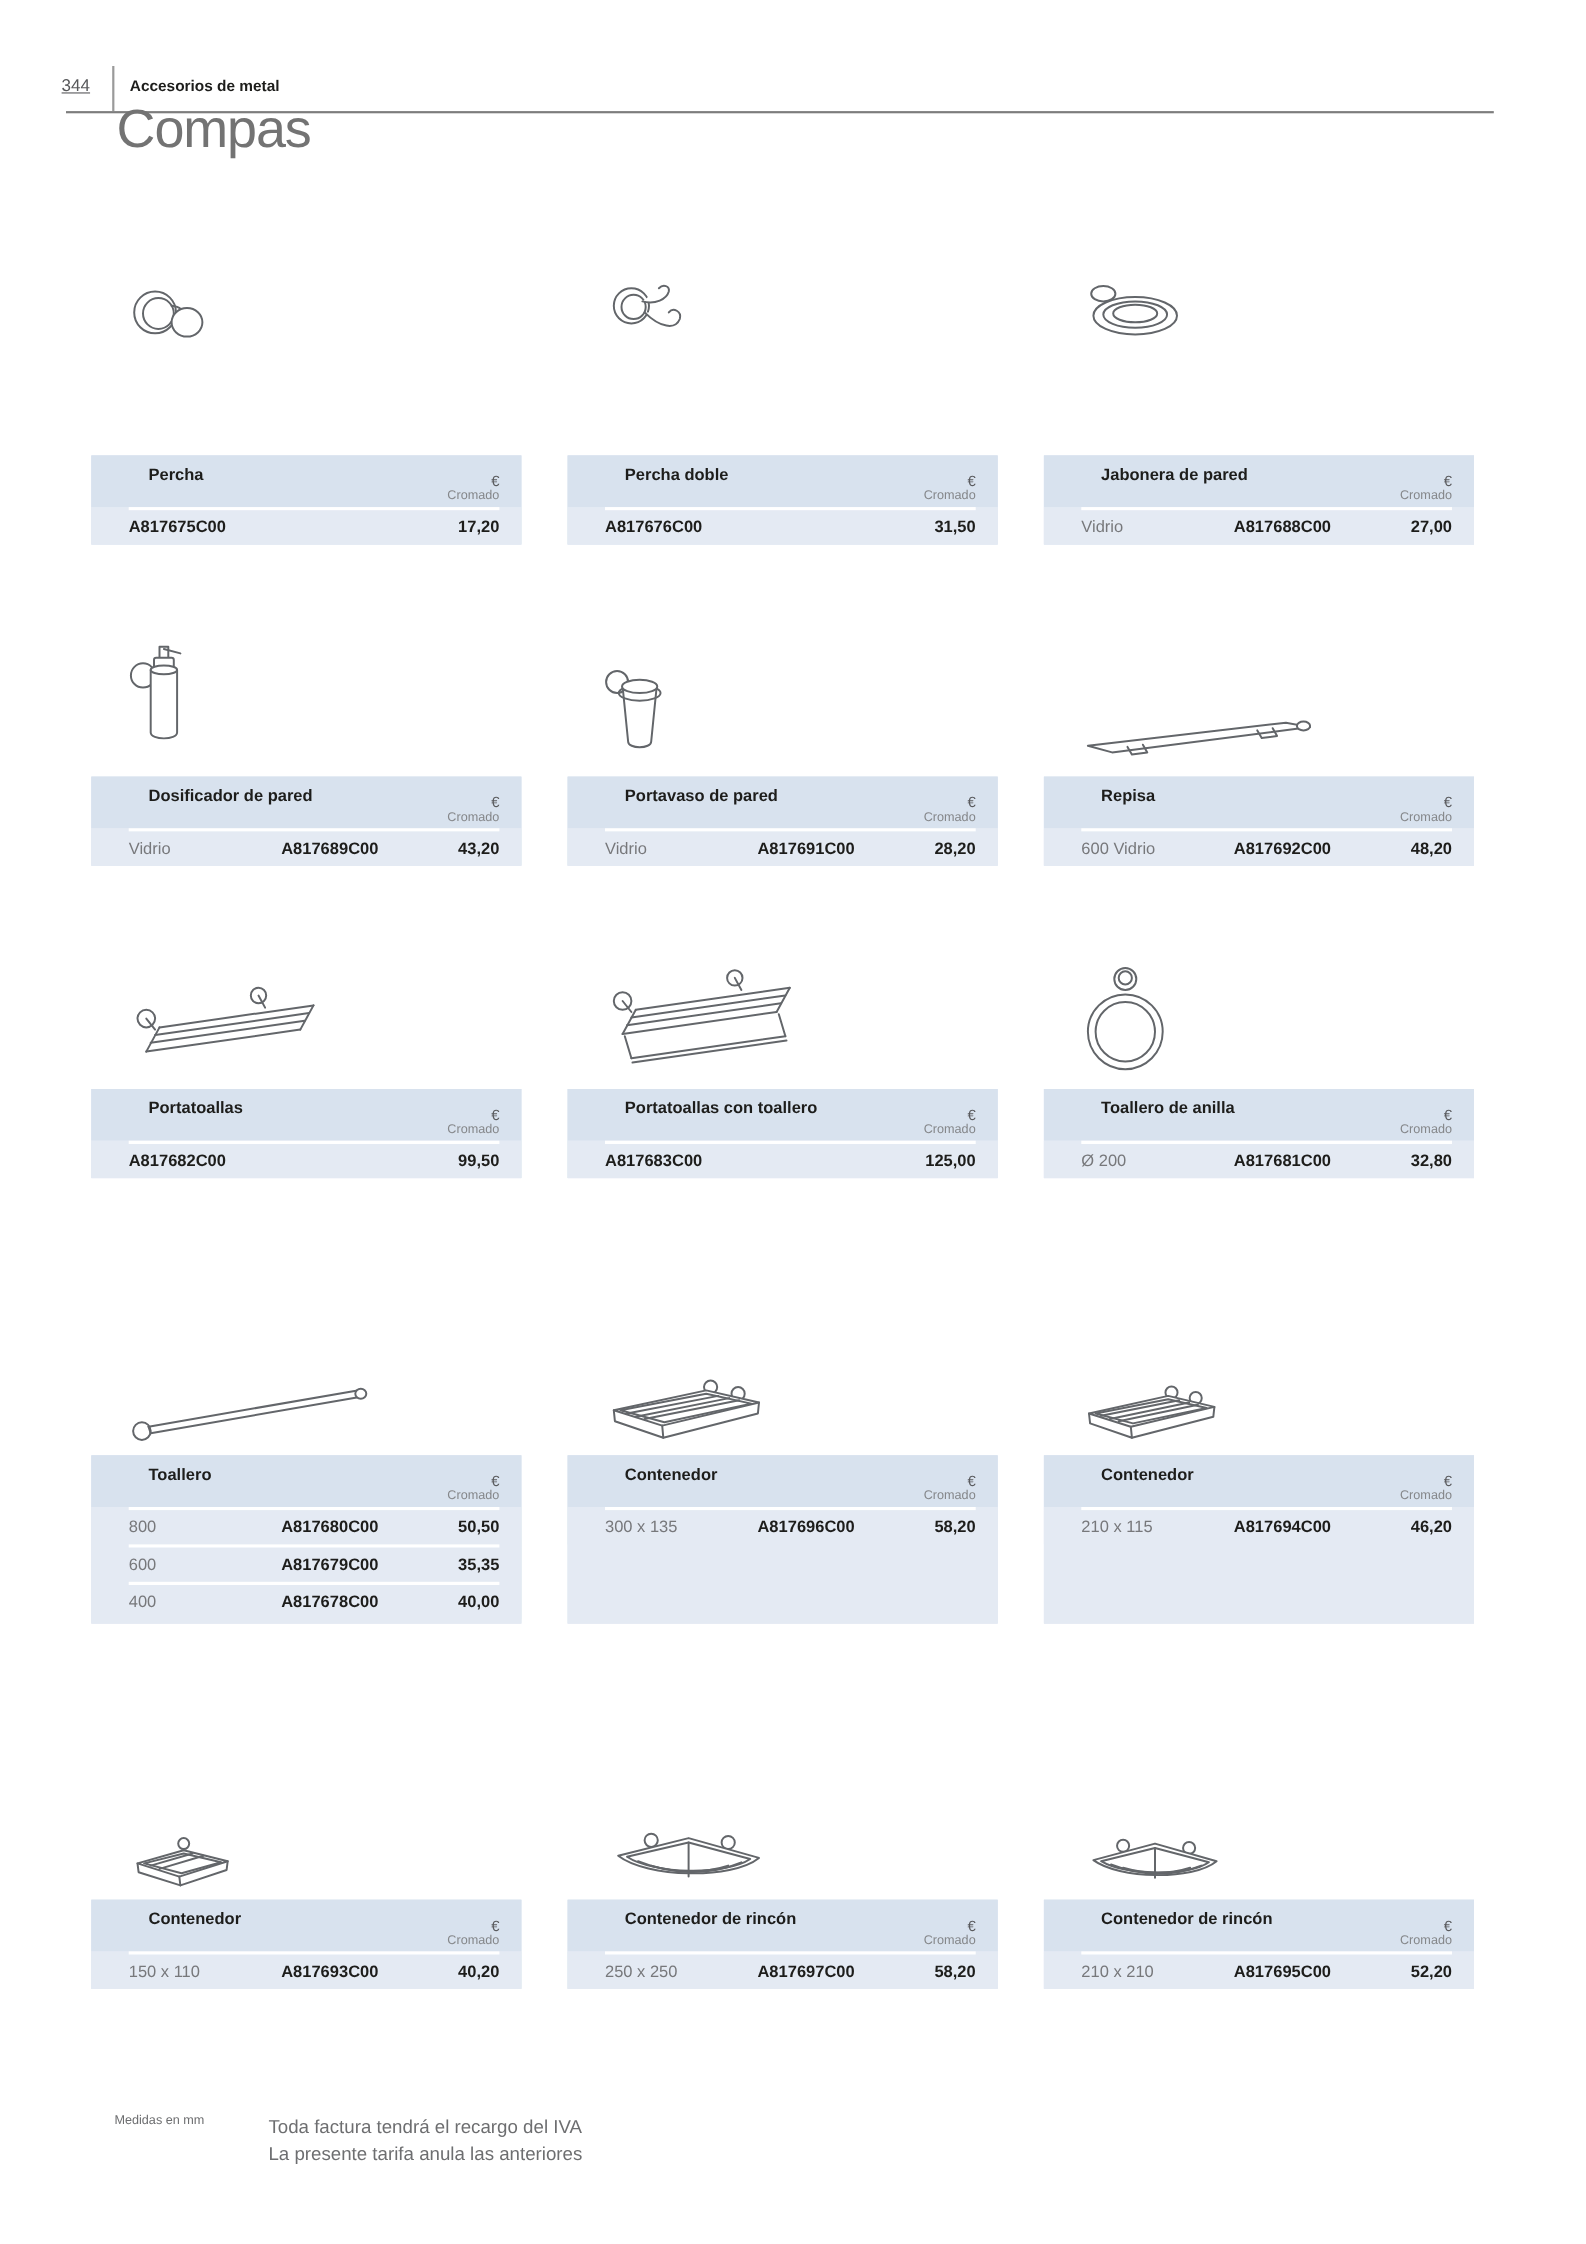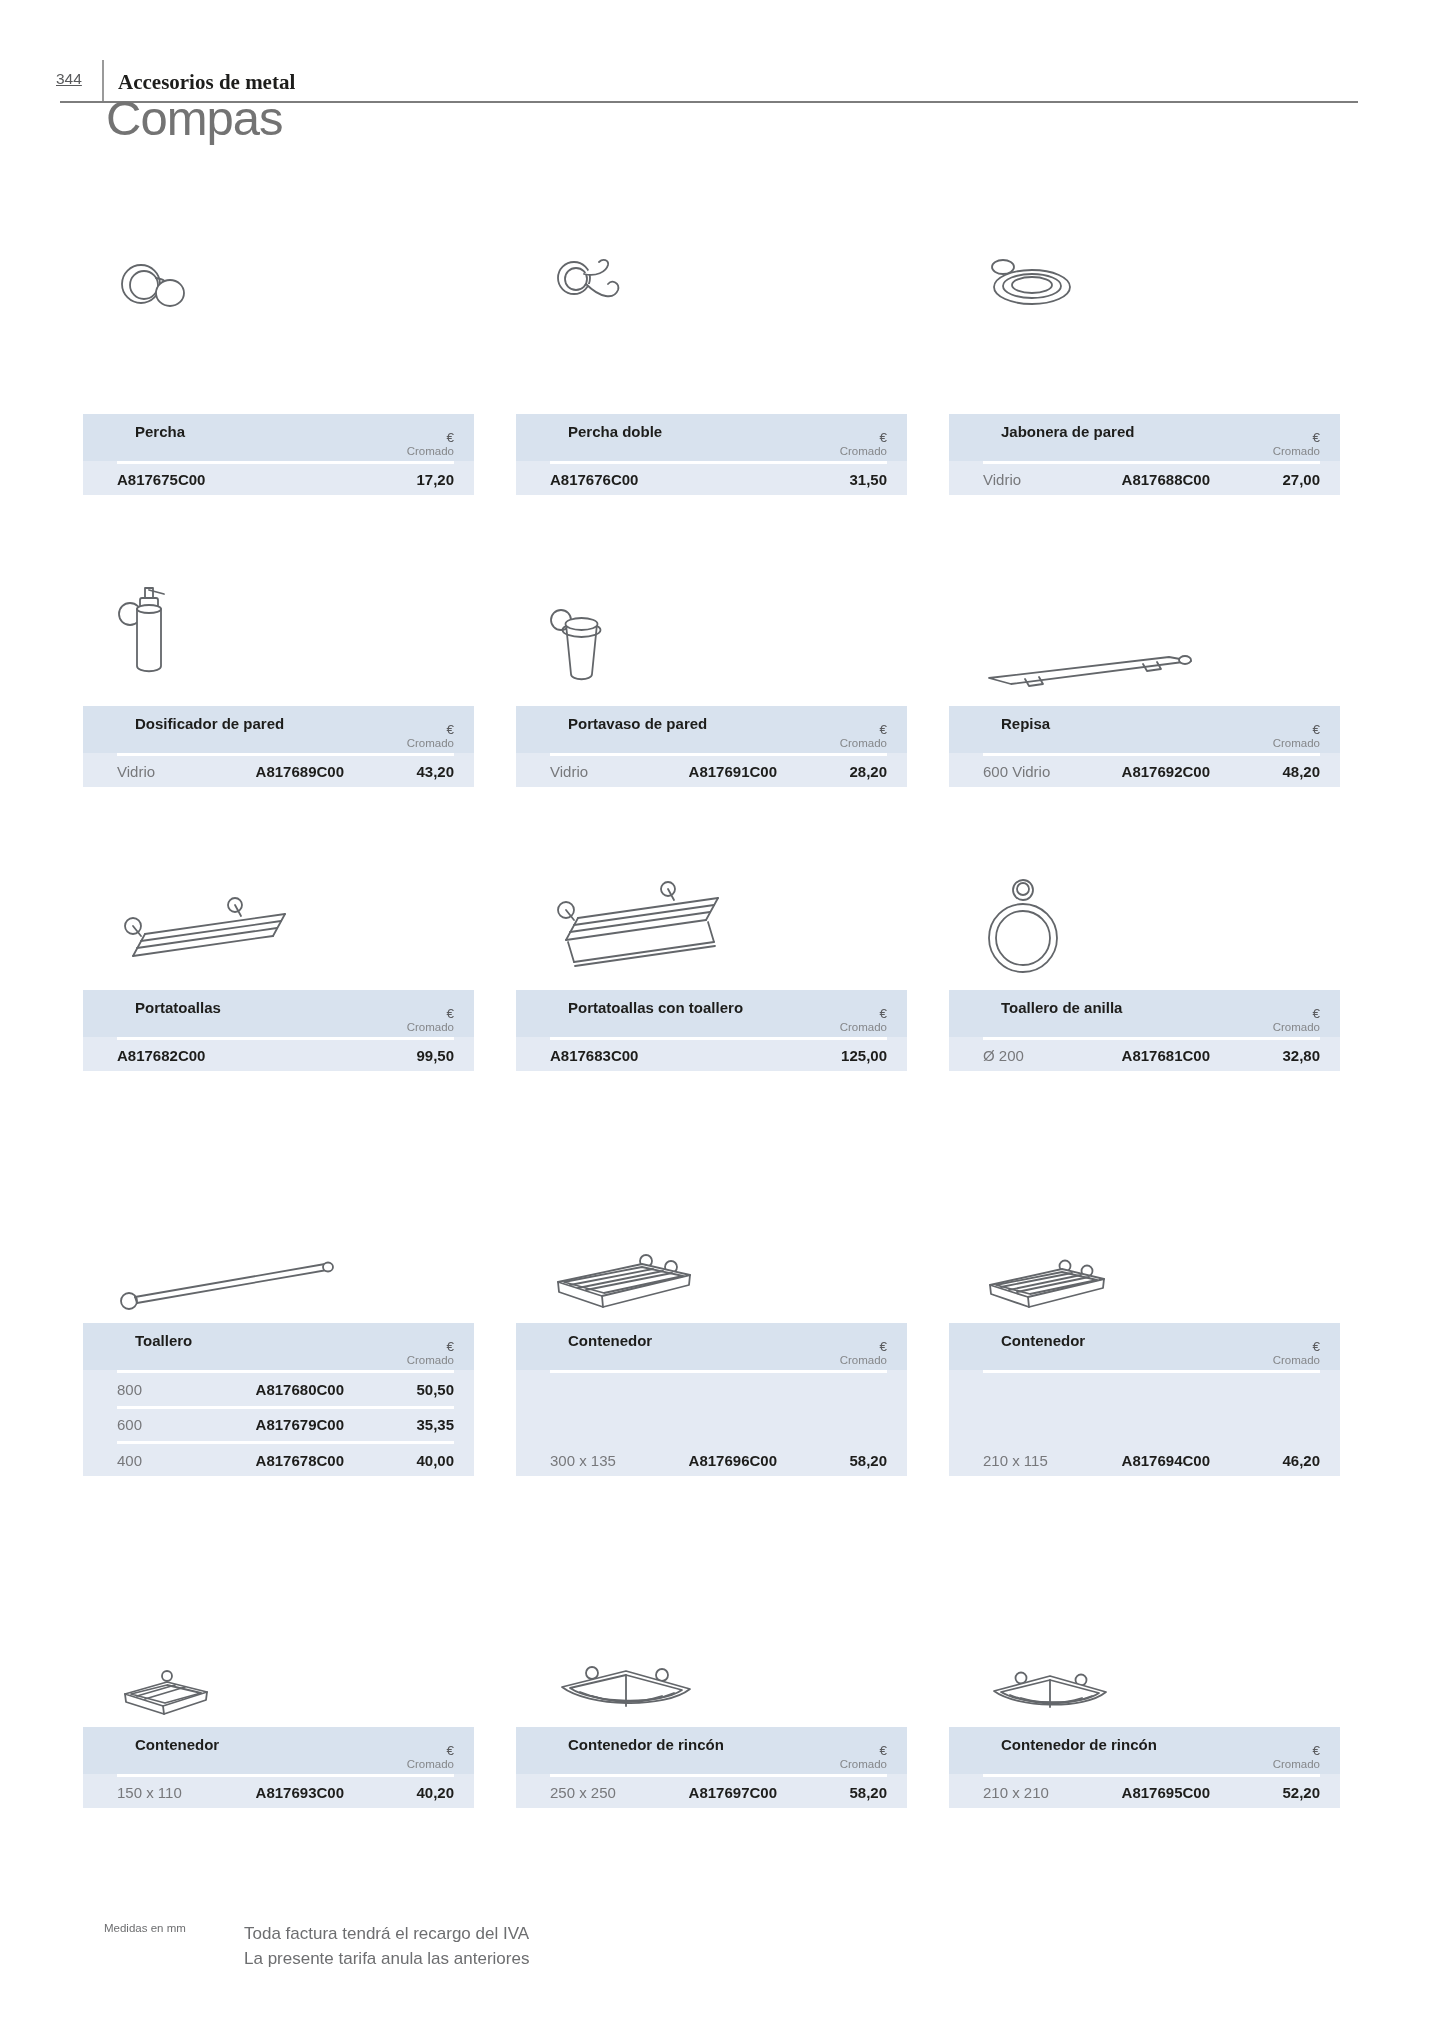--- a/index.html
+++ b/index.html
@@ -5,42 +5,42 @@
   html,body{margin:0;padding:0;}
   body{
     width:1442px;height:2040px;position:relative;overflow:hidden;
     background:#fff;font-family:"Liberation Sans","DejaVu Sans",sans-serif;
     color:#1d1d1b;
   }
   
   .header{position:relative;height:250px;}
   .pnum{position:absolute;left:56px;top:70px;font-size:15.5px;color:#58595b;text-decoration:underline;}
   .vdiv{position:absolute;left:102px;top:60px;width:2px;height:41px;background:#9a9a9a;}
-  .section-title{position:absolute;left:118px;top:70px;font-size:21px;font-weight:700;color:#1d1d1b;font-family:Liberation Serif, serif;}
+  .section-title{position:absolute;left:118px;top:70px;font-size:14px;font-weight:700;color:#1d1d1b;}
   .hrule{position:absolute;left:60px;top:101px;width:1298px;height:2px;background:#7d7d7d;}
   .big-title{position:absolute;left:106px;top:90px;font-size:49px;font-weight:400;color:#737373;letter-spacing:-1px;}
   
   .grid{margin-left:83px;width:1257px;display:grid;grid-template-columns:repeat(3,1fr);column-gap:42px;}
   .s1{margin-top:0;} .s2{margin-top:41px;} .s3{margin-top:33px;} .s4{margin-top:82px;} .s5{margin-top:123px;}
   .card{display:flex;flex-direction:column;}
   .fig{display:flex;align-items:flex-end;padding:0 0 10px 34px;}
   .s1 .fig{height:150px;align-items:flex-start;padding-top:4px;}
   .s2 .fig{height:160px;} .s3 .fig{height:160px;} .s4 .fig{height:160px;} .s5 .fig{height:120px;padding-bottom:8px;}
   svg{display:block;}
   .lineart{stroke:#63666a;stroke-width:1.8;fill:none;stroke-linejoin:round;stroke-linecap:round;}
   .lineart .f{fill:#fff;}
   
   .tbl{display:flex;flex-direction:column;background:#d8e2ee;}
   .s4 .tbl{min-height:153px;}
   .thead{height:47px;display:flex;justify-content:space-between;padding:9px 20px 0 52px;box-sizing:border-box;background:#d8e2ee;}
   .pname{font-size:15px;font-weight:700;}
   .phead{text-align:right;align-self:flex-end;padding-bottom:3px;line-height:1.12;}
   .euro{display:block;font-size:13.5px;color:#5a5b5e;}
   .finish{display:block;font-size:11.5px;color:#85878a;}
-  .rows{flex:1;background:#e4eaf3;display:flex;flex-direction:column;justify-content:space-between;}
+  .rows{flex:1;background:#e4eaf3;display:flex;flex-direction:column;}
   .sep{height:3px;background:#e4eaf3;}
   .sep i{display:block;height:100%;margin:0 20px 0 34px;background:#fff;}
   .trow{height:31px;display:flex;align-items:center;padding:0 20px 0 34px;background:#e4eaf3;font-size:15px;}
   .lab{color:#77787b;}
   .code{font-weight:700;margin-left:auto;margin-right:28px;}
   .trow.nolabel .code{margin-left:0;margin-right:0;}
   .price{font-weight:700;width:82px;text-align:right;margin-left:auto;}
   .trow:not(.nolabel) .price{margin-left:0;}
   
   .footer-left{position:absolute;left:104px;top:1922px;font-size:11.5px;color:#6d6e70;}

